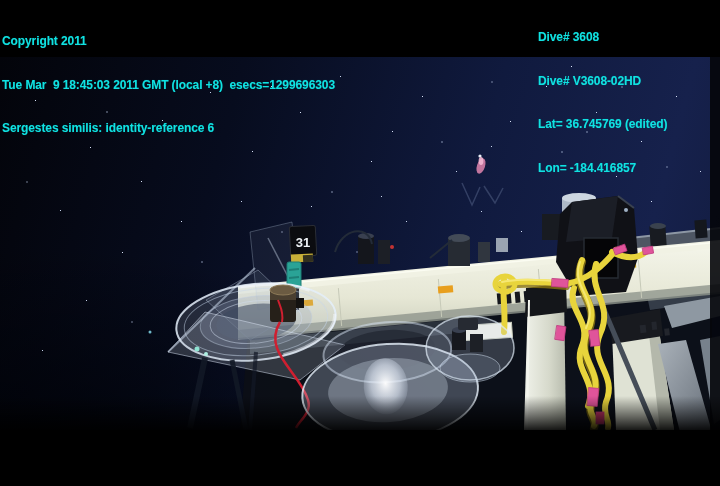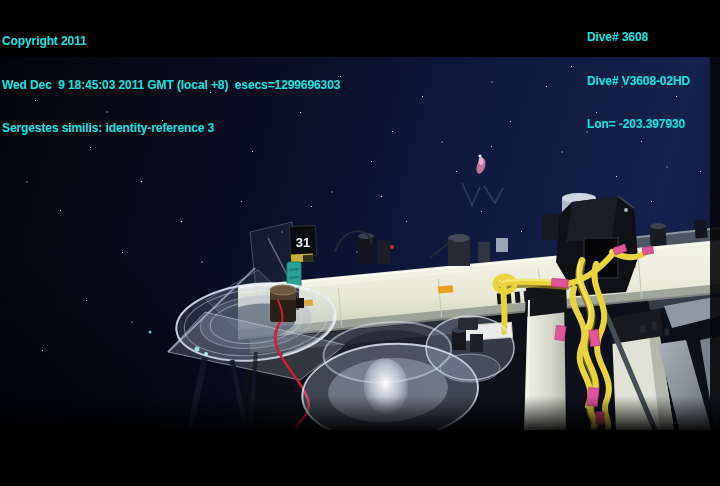--- a/index.html
+++ b/index.html
@@ -36,21 +36,21 @@
   .scene-svg{position:absolute;left:0;top:0;}
   
   .bar-top{position:absolute;left:0;top:0;width:720px;height:57px;background:#000;}
   .bar-bottom{position:absolute;left:0;top:430px;width:720px;height:56px;background:#000;}
   .ovl{
     position:absolute;color:#10e2e2;font-weight:bold;font-size:12px;line-height:14.5px;
     white-space:pre;letter-spacing:-0.1px;z-index:10;
     text-shadow:0 0 1px rgba(0,180,180,.4);
   }
   .ovl-tl{left:2px;top:5px;}
-  .ovl-tr{left:587px;top:1px;}
+  .ovl-tr{left:538px;top:1px;}
   .ovl-b{left:2px;top:460px;}
 </style>
 </head>
 <body>
 
 <div class="frame">
 
   <div class="water"></div>
   <div class="snowA"></div>
   <div class="snowB"></div>
@@ -267,27 +267,28 @@
 
     <rect x="710" y="56" width="10" height="380" fill="#04050a" opacity="0.9"></rect>
     <rect x="0" y="396" width="720" height="38" fill="url(#fadeG)"></rect>
   </svg>
 
   <div class="bar-top"></div>
   <div class="bar-bottom"></div>
 
   <div class="ovl ovl-tl">
     <div>Copyright 2011</div>
-    <div>Wed Dec  9 18:45:03 2011 GMT (local +8)  esecs=1299696303</div>
-    <div>Sergestes similis: identity-reference 3</div>
+    <div>Tue Mar  9 18:45:03 2011 GMT (local +8)  esecs=1299696303</div>
+    <div>Sergestes similis: identity-reference 6</div>
   </div>
 
   <div class="ovl ovl-tr">
     <div>Dive# 3608</div>
     <div>Dive# V3608-02HD</div>
-    <div>Lon= -203.397930</div>
+    <div>Lat= 36.745769 (edited)</div>
+    <div>Lon= -184.416857</div>
   </div>
 
   <div class="ovl ovl-b">
     
   </div>
 
 </div>
 
 </body></html>

